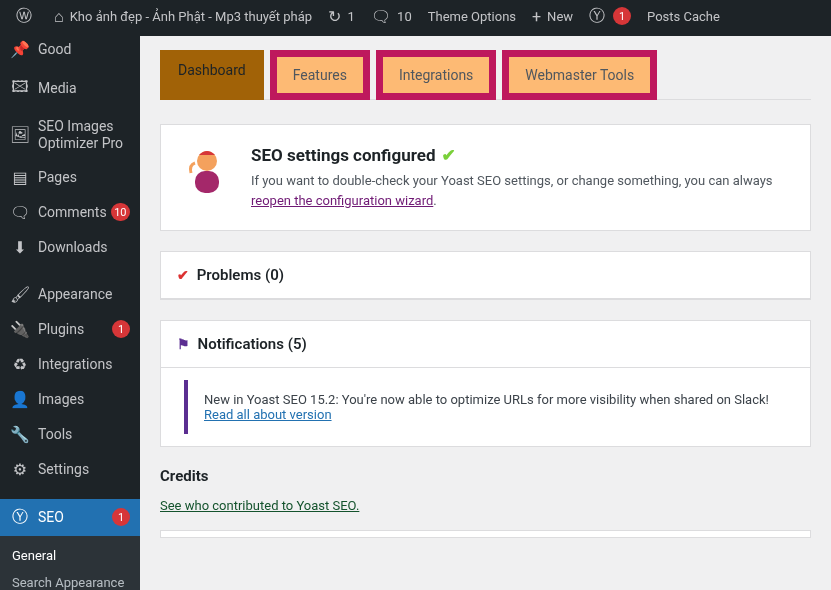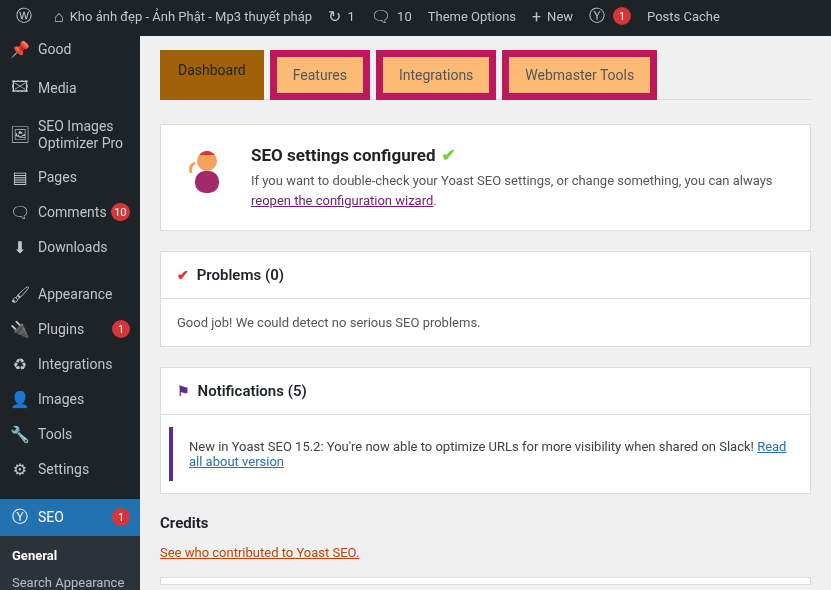--- a/index.html
+++ b/index.html
@@ -11,41 +11,41 @@
 .sidebar{position:absolute;top:32px;left:0;width:140px;bottom:0;background:#1d2327;color:#c3c4c7;font-size:14px}
 .sidebar .item{display:flex;align-items:center;padding:8px 10px;cursor:pointer;position:relative}
 .sidebar .item .ic{width:20px;margin-right:8px;font-size:16px;text-align:center}
 .sidebar .item .txt{flex:1;line-height:1.2}
 .sidebar .item.sep{margin-top:12px}
 .sidebar .item.active{background:#2271b1;color:#fff}
 .sidebar .item.active::after{content:"";position:absolute;right:-8px;top:50%;margin-top:-8px;border:8px solid transparent;border-right-color:#f0f0f1}
 .sb-badge{background:#d63638;color:#fff;border-radius:10px;min-width:18px;height:18px;display:inline-flex;align-items:center;justify-content:center;font-size:11px;padding:0 5px;margin-left:4px}
 .submenu{background:#2c3338;padding:6px 0}
 .submenu .sub{padding:6px 12px;font-size:13px;color:rgba(240,246,252,.7);cursor:pointer}
-.submenu .sub.cur{color:#fff;font-weight:700}
+.submenu .sub.cur{color:#fff;font-weight:400}
 .main{position:absolute;top:32px;left:140px;right:0;bottom:0;background:#f0f0f1;padding:0 20px;overflow:hidden}
 .tabs{display:flex;gap:0;margin:14px 0 24px;border-bottom:1px solid #dcdcde}
 .tab{padding:10px 16px;background:#fdba74;border:7px solid #be185d;margin-bottom:-1px;margin-right:6px;font-size:14px;color:#50575e;cursor:pointer;border-radius:0}
 .tab.active{background:#a16207;border:2px solid #a16207;color:#1d2327;font-weight:400}
 .card{background:#fff;border:1px solid #dcdcde;margin-bottom:20px}
 .card.intro{padding:20px;display:flex;gap:18px}
 .avatar{width:52px;height:52px;flex-shrink:0}
 .intro h2{font-size:17px;color:#1d2327;margin-bottom:6px;display:flex;align-items:center;gap:6px}
 .check{color:#7ad03a;font-weight:bold}
 .intro p{font-size:13px;color:#50575e;line-height:1.5}
 .intro a{color:#701a75;text-decoration:underline}
 .section-head{padding:14px 16px;border-bottom:1px solid #dcdcde;display:flex;align-items:center;gap:8px;font-size:15px;font-weight:600;color:#1d2327}
 .section-head .hicon{color:#dc3232;font-size:14px}
 .section-head .hicon.flag{color:#5b2e91}
 .section-body{padding:16px;font-size:13px;color:#50575e}
 .notif{border-left:4px solid #5b2e91;background:#fff;padding:12px 16px;font-size:13px;color:#3c434a}
 .notif a{color:#2271b1;text-decoration:underline}
 .credits{margin-top:18px}
 .credits h3{font-size:15px;font-weight:700;color:#1d2327;margin-bottom:10px}
-.credits a{color:#c2410c;text-decoration:underline;font-size:13px}
+.credits a{color:#14532d;text-decoration:underline;font-size:13px}
 .content-top-border{border-top:4px solid #1d2327;margin:0 -20px 0}
 </style>
 </head>
 <body>
 
 <div class="topbar">
   <div>
       <span class="ico">ⓦ</span>
     </div>
   <div>
@@ -162,29 +162,28 @@
         </h2>
       <p><span>If you want to double-check your Yoast SEO settings, or change something, you can always </span><a href="#">reopen the configuration wizard</a><span>.</span></p>
     </div>
   </div>
 
   <div class="card">
     <div class="section-head">
         <span class="hicon">✔</span>
         <span>Problems (0)</span>
       </div>
-    <div class="section-body">Good job! We could detect no serious SEO problems.</div>
   </div>
 
   <div class="card">
     <div class="section-head">
         <span class="hicon flag">⚑</span>
         <span>Notifications (5)</span>
       </div>
-    <div class="section-body" style="padding:12px 0 12px 8px">
+    <div class="section-body" style="padding:12px 0 12px 23px">
       <div class="notif"><span>New in Yoast SEO 15.2: You're now able to optimize URLs for more visibility when shared on Slack! </span><a href="#">Read all about version</a></div>
     </div>
   </div>
 
   <div class="credits">
     <h3>Credits</h3>
     <a href="#">See who contributed to Yoast SEO.</a>
   </div>
 
   <div class="card" style="margin-top:16px;height:8px"></div>

